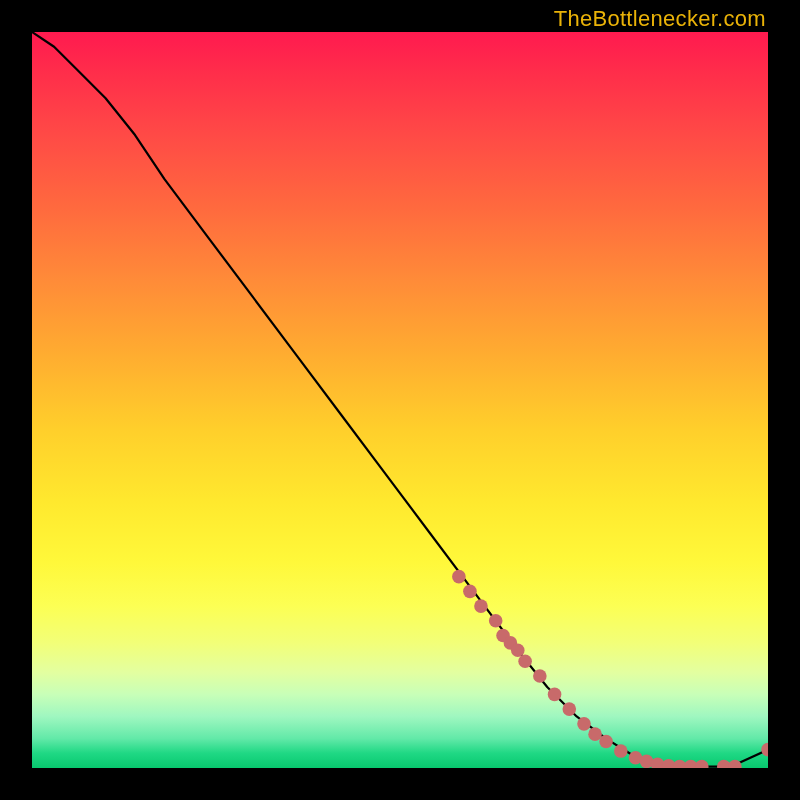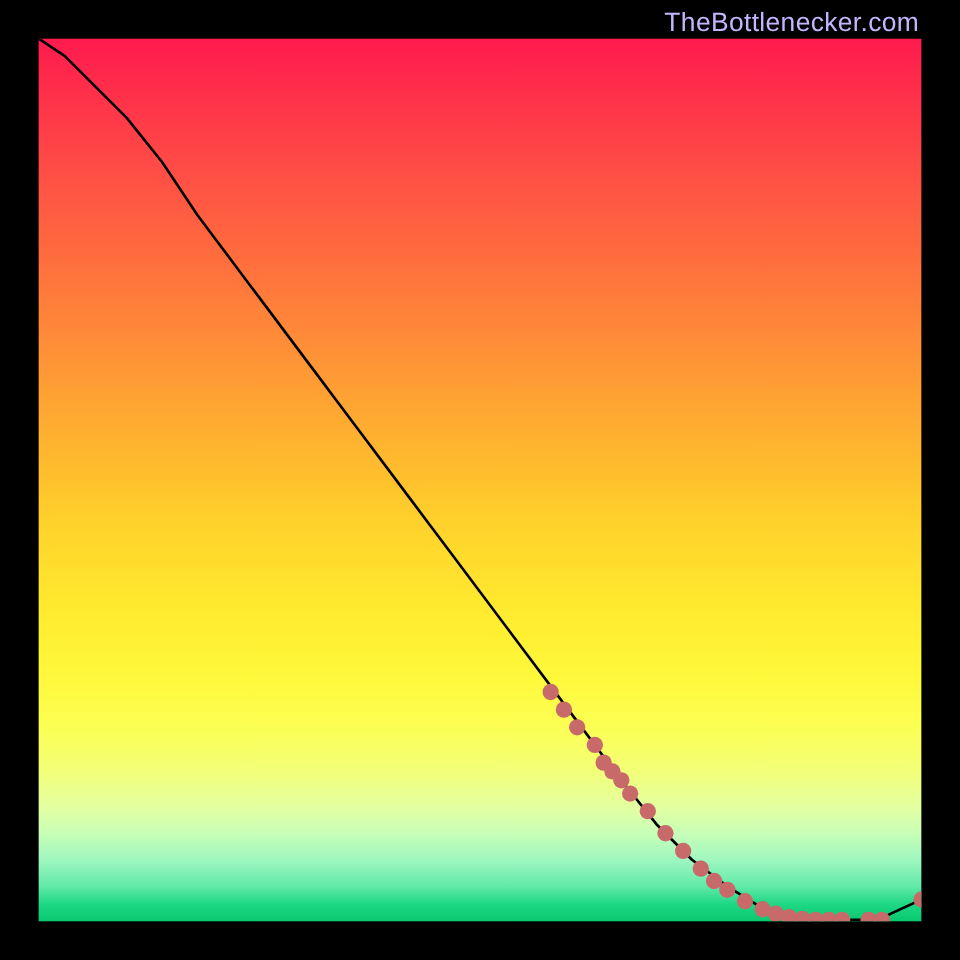--- a/index.html
+++ b/index.html
@@ -67,21 +67,21 @@
   }
   .scatter-pt {
     fill: #c86a6a;
     stroke: #c86a6a;
     stroke-width: 0;
   }
   .credit {
     position: absolute;
     top: 6px;
     right: 34px;
-    color: #c4b5fd;
+    color: #eab308;
     font-size: 22px;
     font-weight: 400;
     letter-spacing: 0.3px;
     user-select: none;
   }
 </style>
 </head>
 <body>
 
 <div class="frame">

